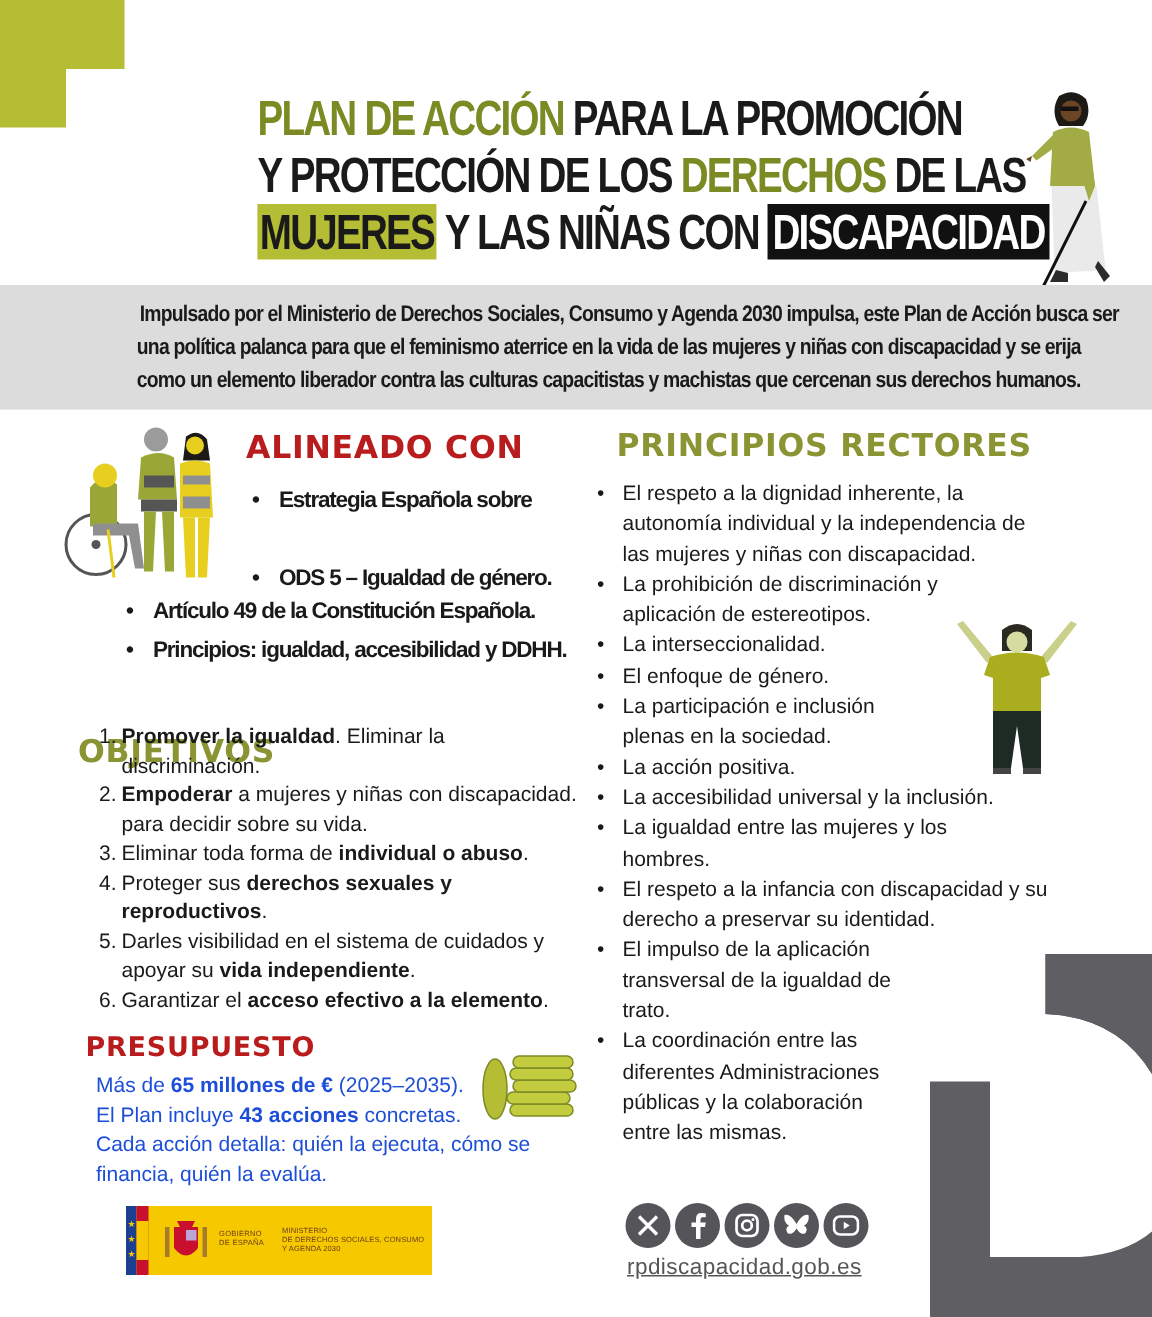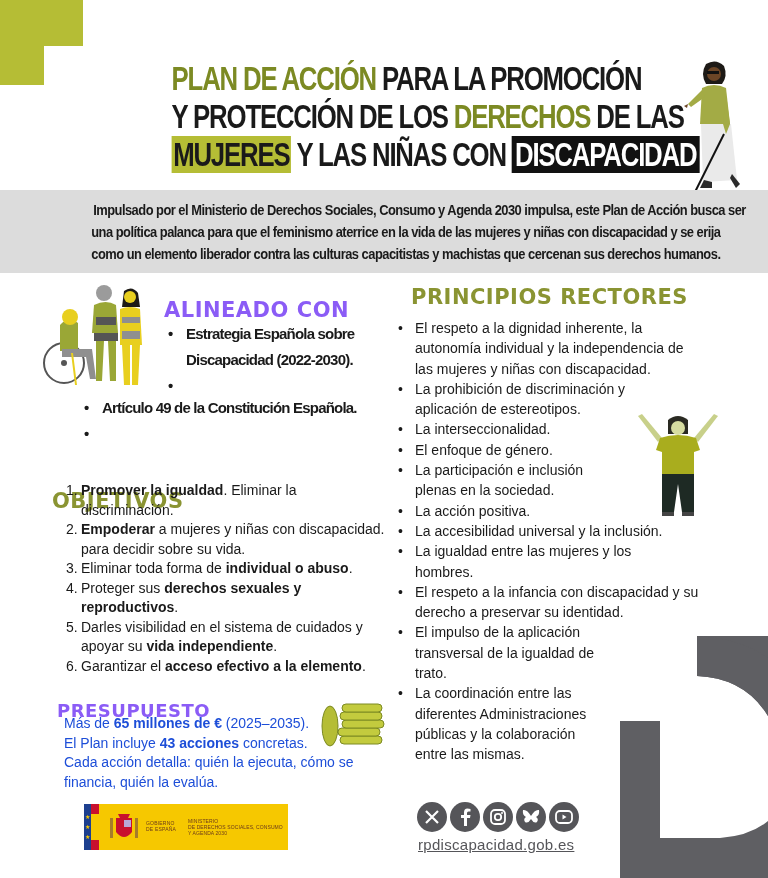--- a/index.html
+++ b/index.html
@@ -18,21 +18,21 @@
   .title .hl { background: #b5bd35; color: #1a1a1a; padding: 0 2px; }
   .title .boxed { background: #111; color: #fff; padding: 0 4px; }
 
   .walker { position: absolute; left: 680px; top: 58px; width: 72px; height: 138px; }
 
   .intro-band { position: absolute; left: 0; top: 190px; width: 768px; height: 83px; background: #dcdcdc; }
   .intro-text { position: absolute; left: 40px; top: 199px; width: 688px; text-align: center;
     font-weight: 700; font-size: 15px; line-height: 22px; letter-spacing: -0.6px; color: #1a1a1a; }
   .intro-text span { display: inline-block; transform: scaleX(0.86); transform-origin: center; white-space: nowrap; }
 
-  .h-black { font-family: "DejaVu Sans", sans-serif; font-weight: 700; color: #8b5cf6; letter-spacing: 0.5px; margin-top: 12px; }
+  .h-black { font-family: "DejaVu Sans", sans-serif; font-weight: 700; color: #b91c1c; letter-spacing: 0.5px; }
   .h-olive { font-family: "DejaVu Sans", sans-serif; font-weight: 700; color: #8a9432; letter-spacing: 0.5px; }
 
   .group-illu { position: absolute; left: 42px; top: 283px; width: 114px; height: 112px; }
 
   .alineado-title { position: absolute; left: 164px; top: 286px; font-size: 21px; }
   .alineado-list { position: absolute; list-style: none; font-weight: 700; font-size: 15px; letter-spacing: -0.8px; color: #1a1a1a; }
   .alineado-list li { position: relative; line-height: 26px; white-space: nowrap; }
   .alineado-list li .bul { position: absolute; left: -18px; top: 0; }
   .al-1 { left: 186px; top: 321px; }
   .al-2 { left: 102px; top: 395px; }
@@ -128,28 +128,27 @@
   <circle cx="88" cy="14" r="6" fill="#e8cf1f"></circle>
   <path d="M78 26 q10 -4 20 0 l2 36 l-22 0z" fill="#e8cf1f"></path>
   <rect x="80" y="34" width="18" height="6" fill="#8f8f8f"></rect>
   <rect x="80" y="48" width="18" height="8" fill="#8f8f8f"></rect>
   <path d="M80 62 l8 0 l0 40 l-6 0z M90 62 l8 0 l-2 40 l-6 0z" fill="#e8cf1f"></path>
 </svg>
 
 <h2 class="alineado-title h-black">ALINEADO CON</h2>
 <ul class="alineado-list al-1">
   <li><span class="bul">•</span><span>Estrategia Española sobre</span></li>
-  <li><span>Discapacidad (2022-2030).</span></li>
 </ul>
 <ul class="alineado-list" style="left:186px; top:373px;">
-  <li><span class="bul">•</span></li>
+  <li><span class="bul">•</span><span>ODS 5 – Igualdad de género.</span></li>
 </ul>
 <ul class="alineado-list al-2">
   <li><span class="bul">•</span><span>Artículo 49 de la Constitución Española.</span></li>
-  <li><span class="bul">•</span></li>
+  <li><span class="bul">•</span><span>Principios: igualdad, accesibilidad y DDHH.</span></li>
 </ul>
 
 <h2 class="obj-title h-olive">OBJETIVOS</h2>
 <ol class="obj-list">
   <li><span class="num">1.</span><b>Promover la igualdad</b><span>. Eliminar la discriminación.</span></li>
   <li><span class="num">2.</span><b>Empoderar</b><span> a mujeres y niñas con discapacidad. para decidir sobre su vida.</span></li>
   <li><span class="num">3.</span><span>Eliminar toda forma de </span><b>individual o abuso</b><span>.</span></li>
   <li><span class="num">4.</span><span>Proteger sus </span><b>derechos sexuales y reproductivos</b><span>.</span></li>
   <li><span class="num">5.</span><span>Darles visibilidad en el sistema de cuidados y apoyar su </span><b>vida independiente</b><span>.</span></li>
   <li><span class="num">6.</span><span>Garantizar el </span><b>acceso efectivo a la elemento</b><span>.</span></li>

